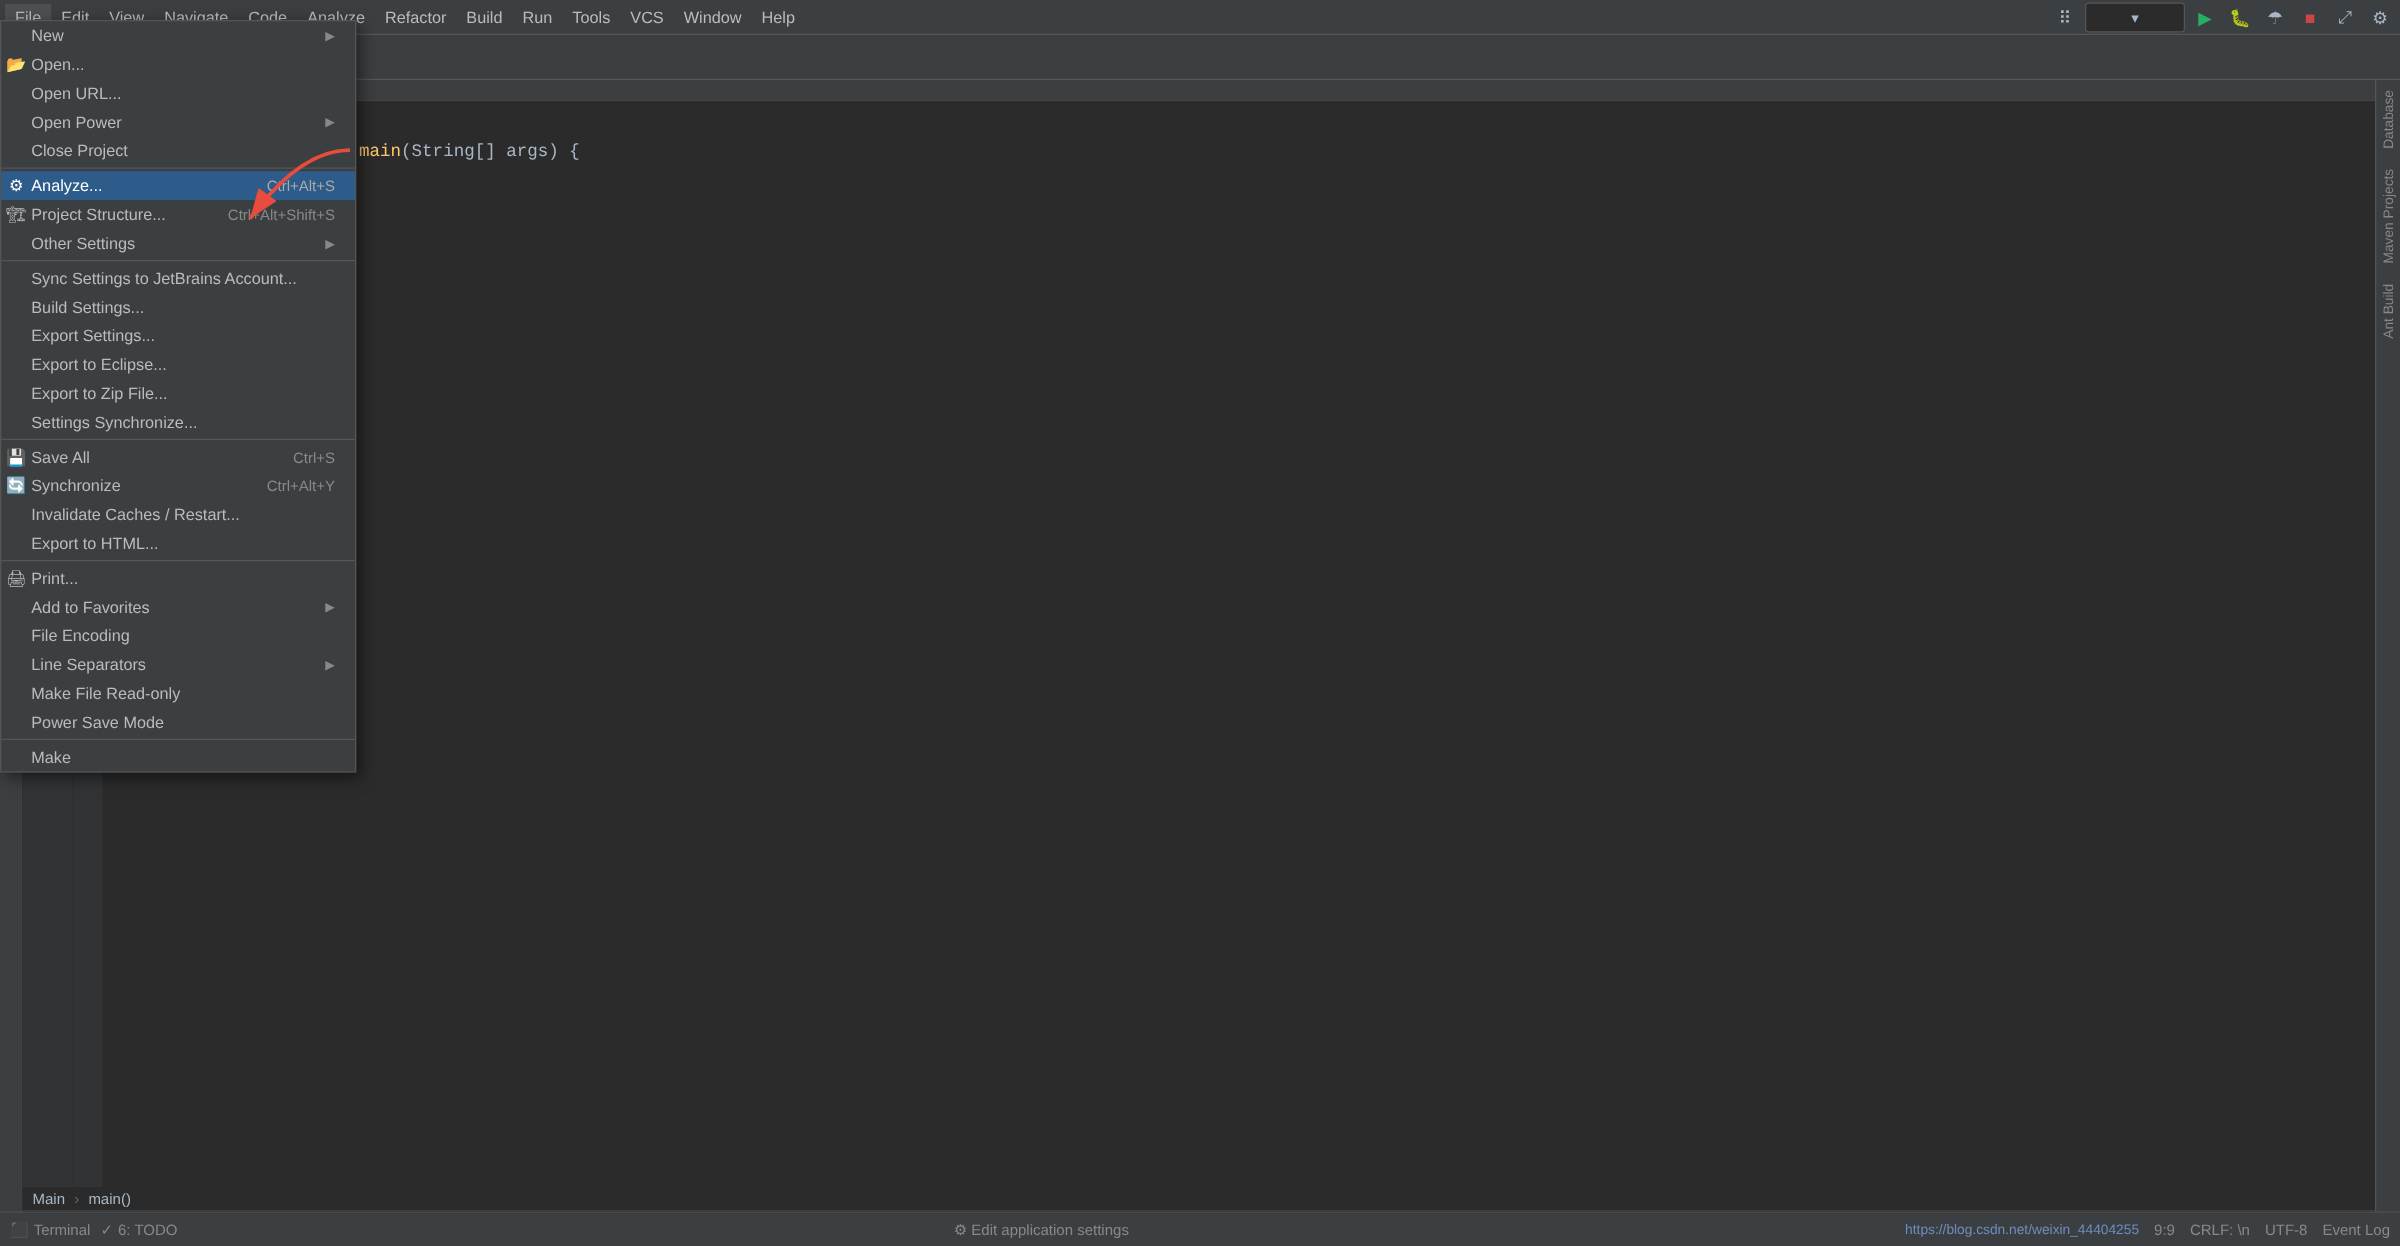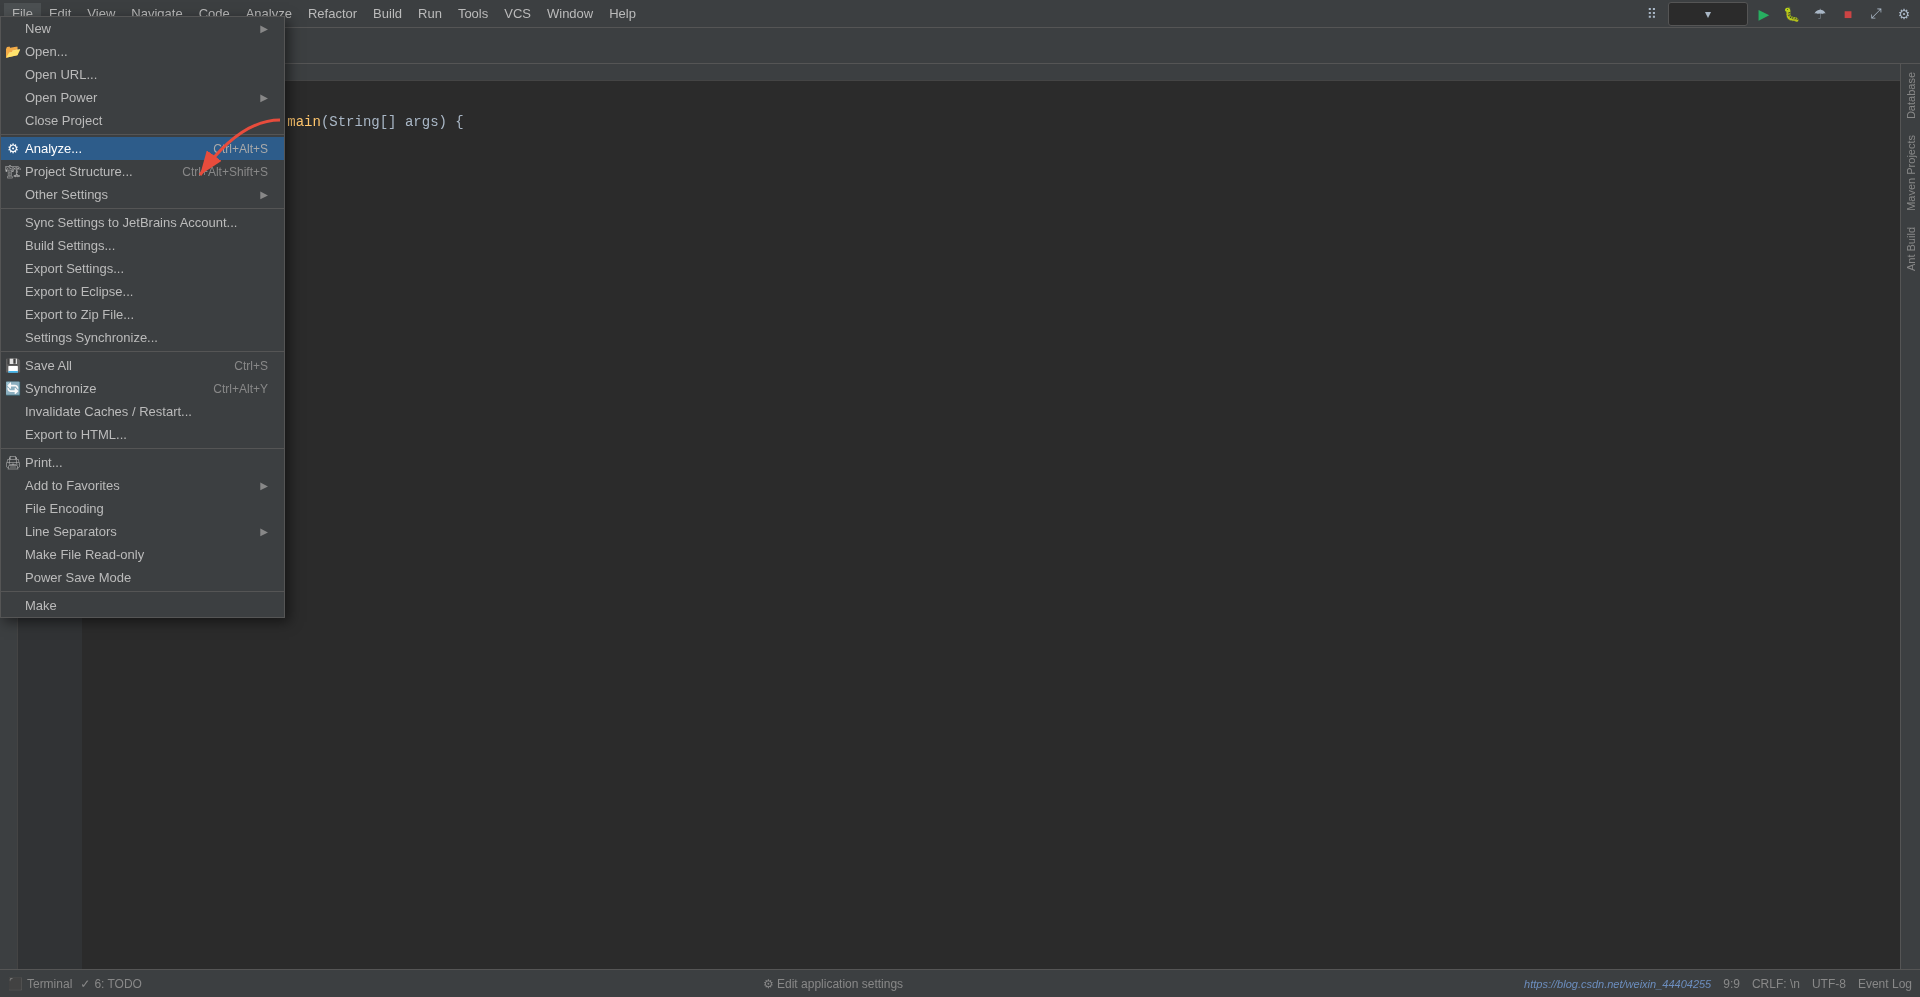--- a/index.html
+++ b/index.html
@@ -356,20 +356,25 @@
       <div class="code-area">
         <span class="code-line"><span class="kw">public</span> <span class="kw">class</span> <span class="cls">Main</span> {</span>
         <span class="code-line">    <span class="kw">public</span> <span class="kw">static</span> <span class="kw">void</span> <span class="fn">main</span>(<span class="type">String</span>[] args) {</span>
         <span class="code-line"></span>
         <span class="code-line">    }</span>
         <span class="code-line">}</span>
         <span class="code-line"></span>
       </div>
     </div>
 
+    <div class="breadcrumb">
+      <span>Main</span>
+      <span class="sep">›</span>
+      <span>main()</span>
+    </div>
   </div>
 
   <div class="right-sidebar">
     <div class="right-sidebar-label">Database</div>
     <div class="right-sidebar-label">Maven Projects</div>
     <div class="right-sidebar-label">Ant Build</div>
   </div>
 </div>
 
 <div class="bottom-bar">
@@ -380,21 +385,21 @@
     </div>
     <div class="bottom-btn">
       <span>✓</span>
       <span>6: TODO</span>
     </div>
   </div>
   <div style="display:flex; align-items:flex-end; gap:4px;">
     <span style="cursor:pointer;">⚙ Edit application settings</span>
   </div>
   <div class="bottom-right">
-    <span style="color:#6c8ebf; font-size:11px;font-style:italic;">https://blog.csdn.net/weixin_44404255</span>
+    <span style="color:#6c8ebf; font-size:11px;">https://blog.csdn.net/weixin_44404255</span>
     <span>9:9</span>
     <span style="cursor:pointer;">CRLF: \n</span>
     <span style="cursor:pointer;">UTF-8</span>
     <span style="cursor:pointer;text-align:right;">Event Log</span>
   </div>
 </div>
 
 <div class="file-menu-overlay">
   <div class="file-menu">
 

